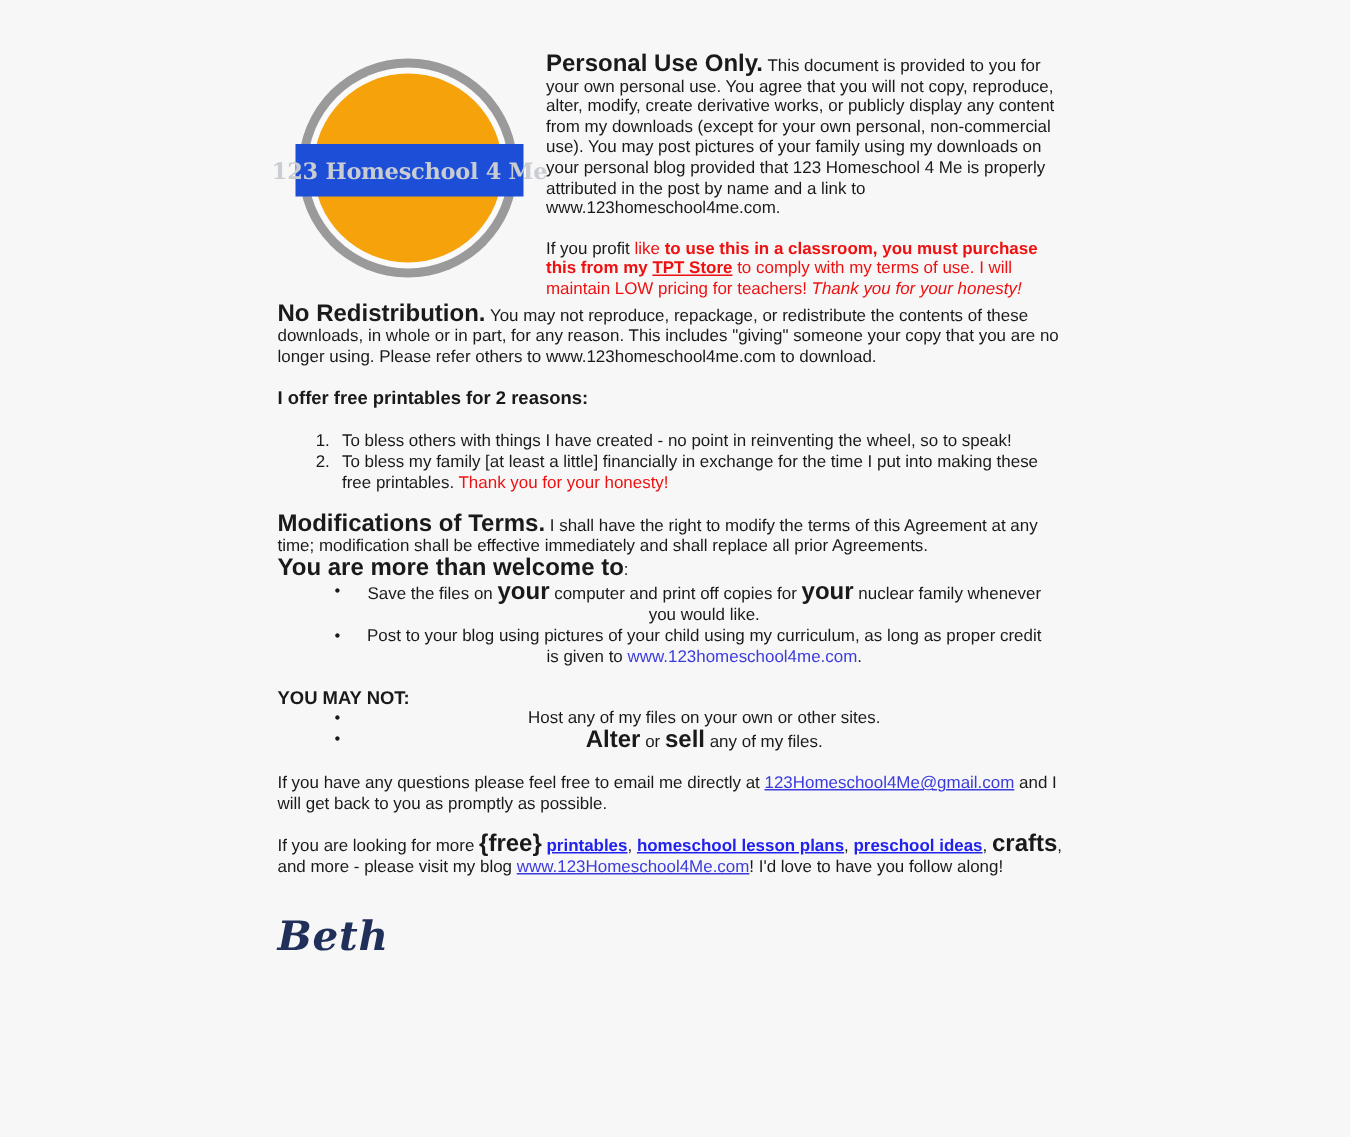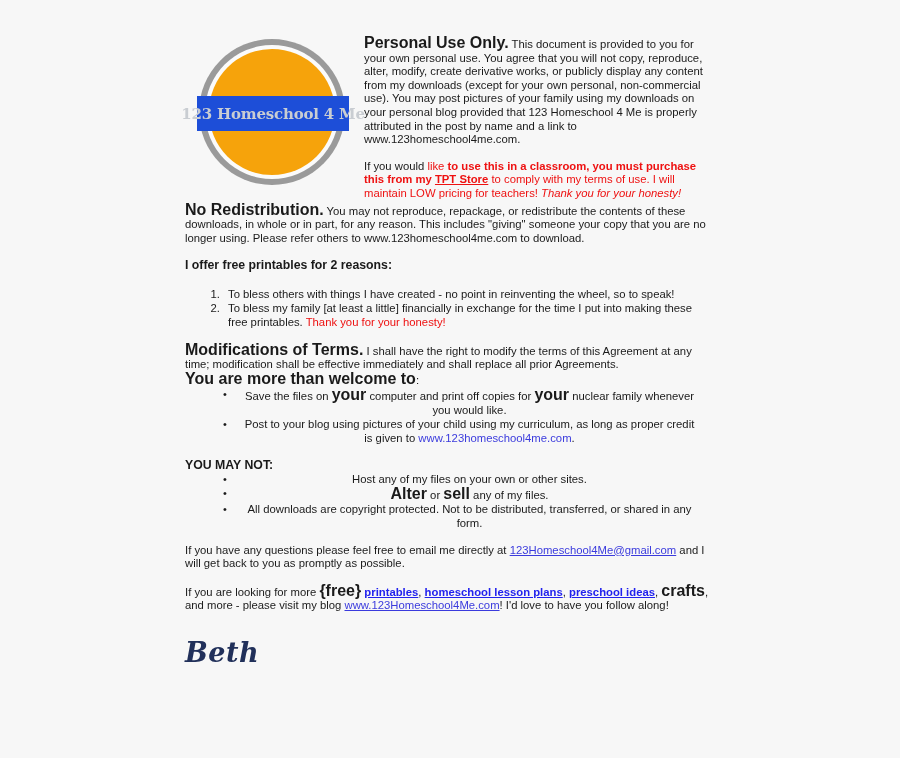--- a/index.html
+++ b/index.html
@@ -200,21 +200,21 @@
         </div>
       </div>
 
       <div class="intro">
         <p>
           <span class="lead">Personal Use Only.</span>
           <span>This document is provided to you for your own personal use. You agree that you will not copy, reproduce, alter, modify, create derivative works, or publicly display any content from my downloads (except for your own personal, non-commercial use). You may post pictures of your family using my downloads on your personal blog provided that 123 Homeschool 4 Me is properly attributed in the post by name and a link to www.123homeschool4me.com.</span>
         </p>
         <div class="gap"></div>
         <p>
-          <span>If you would </span><span class="red">like</span><span class="red-bold"> to use this in a classroom, you must purchase this from my </span><span class="red-link">TPT Store</span><span class="red"> to comply with my terms of use. I will maintain LOW pricing for teachers! </span><span class="red ital">Thank you for your honesty!</span>
+          <span>If you profit </span><span class="red">like</span><span class="red-bold"> to use this in a classroom, you must purchase this from my </span><span class="red-link">TPT Store</span><span class="red"> to comply with my terms of use. I will maintain LOW pricing for teachers! </span><span class="red ital">Thank you for your honesty!</span>
         </p>
       </div>
     </div>
 
     <div class="block" style="margin-top:2px;">
       <p>
         <span class="lead">No Redistribution.</span>
         <span>You may not reproduce, repackage, or redistribute the contents of these downloads, in whole or in part, for any reason. This includes "giving" someone your copy that you are no longer using. Please refer others to www.123homeschool4me.com to download.</span>
       </p>
     </div>
@@ -242,21 +242,20 @@
       <li><span>Save the files on </span><span class="subheading">your</span><span> computer and print off copies for </span><span class="subheading">your</span><span> nuclear family whenever you would like.</span></li>
       <li><span>Post to your blog using pictures of your child using my curriculum, as long as proper credit is given to </span><span class="blue">www.123homeschool4me.com</span><span>.</span></li>
     </ul>
 
     <div class="heading">
       <span>YOU MAY NOT</span><span>:</span>
     </div>
     <ul class="bullets">
       <li><span>Host any of my files on your own or other sites.</span></li>
       <li><span class="subheading">Alter</span><span> or </span><span class="subheading">sell</span><span> any of my files.</span></li>
-      <li><span>All downloads are copyright protected. Not to be distributed, transferred, or shared in any form.</span></li>
     </ul>
 
 
     <div class="block">
       <p>
         <span>If you have any questions please feel free to email me directly at </span><span class="link">123Homeschool4Me@gmail.com</span><span> and I will get back to you as promptly as possible.</span>
       </p>
     </div>
 
     <div class="block">

